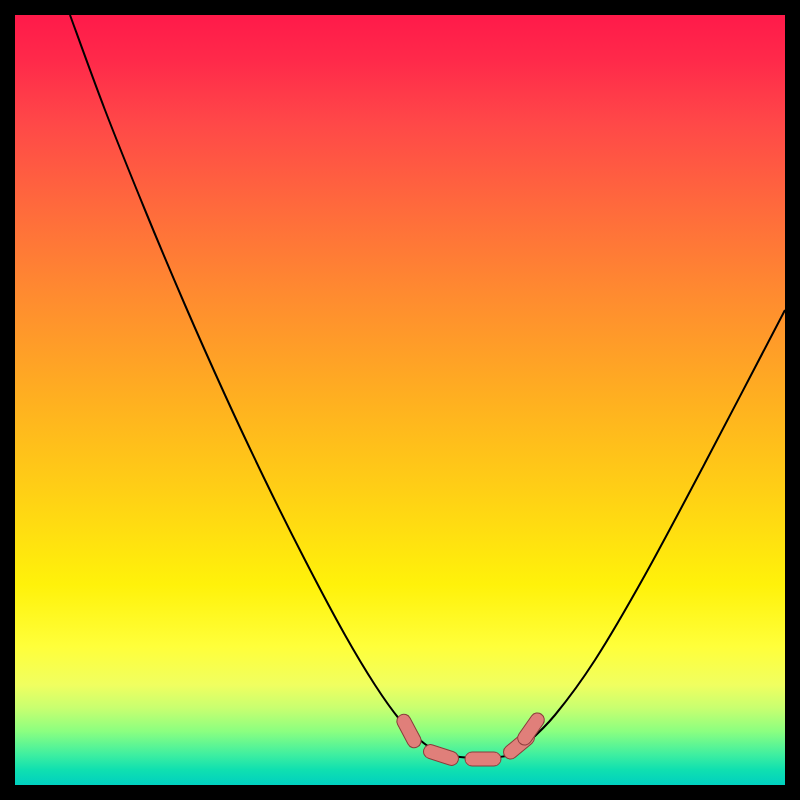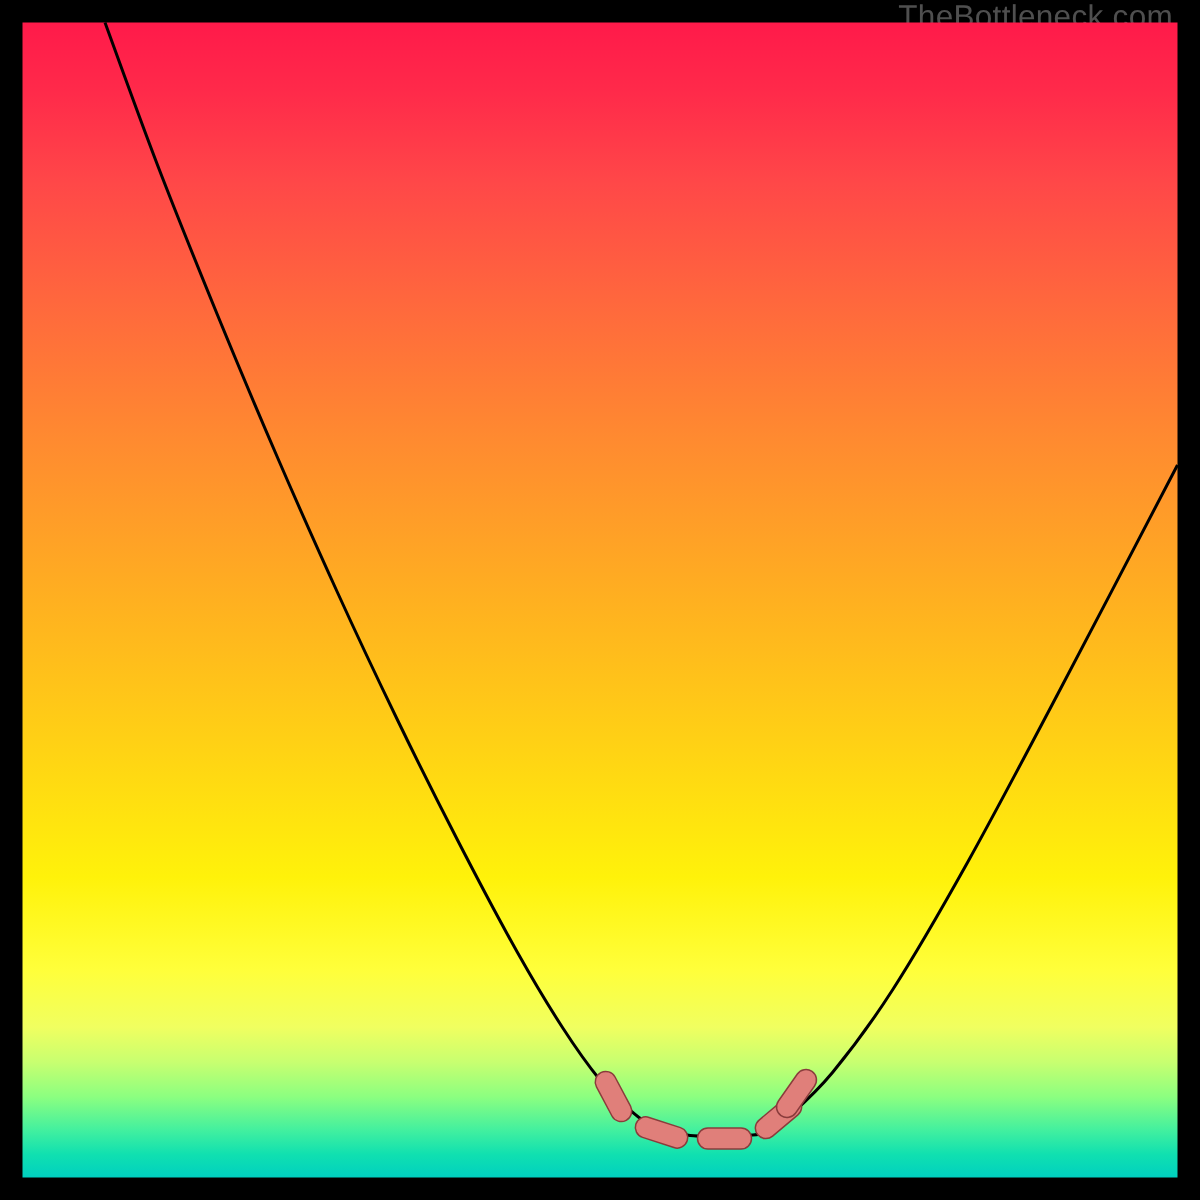--- a/index.html
+++ b/index.html
@@ -58,21 +58,20 @@
     width: 770px;
     height: 770px;
     overflow: visible;
   }
 </style>
 </head>
 <body>
 
 <div class="frame">
 
-  <div class="watermark">TheBottleneck.com</div>
 
   <div class="plot">
 
     <svg class="curve" viewBox="0 0 770 770" preserveAspectRatio="none">
       <path id="curve-path" fill="none" stroke="#000" stroke-width="2" d="M 55 0 C 60.8 15.8, 77.5 62.5, 90 95 C 102.5 127.5, 116.7 162.5, 130 195 C 143.3 227.5, 156.7 259.2, 170 290 C 183.3 320.8, 196.7 350.8, 210 380 C 223.3 409.2, 236.7 437.5, 250 465 C 263.3 492.5, 276.7 519.2, 290 545 C 303.3 570.8, 318.3 599.2, 330 620 C 341.7 640.8, 350.8 655.8, 360 670 C 369.2 684.2, 377.5 695.8, 385 705 C 392.5 714.2, 399.2 720.0, 405 725 C 410.8 730.0, 413.3 732.2, 420 735 C 426.7 737.8, 435.0 740.8, 445 742 C 455.0 743.2, 471.7 742.3, 480 742 C 488.3 741.7, 490.0 742.0, 495 740 C 500.0 738.0, 502.5 736.7, 510 730 C 517.5 723.3, 528.3 714.2, 540 700 C 551.7 685.8, 565.0 668.3, 580 645 C 595.0 621.7, 611.7 592.8, 630 560 C 648.3 527.2, 666.7 492.2, 690 448 C 713.3 403.8, 756.7 320.5, 770 295 "></path>
       <g id="caps">
           <rect x="376" y="709" width="36" height="14" rx="7" ry="7" fill="#e07f7a" stroke="#8a3c3c" stroke-width="1" transform="rotate(62 394 716)"></rect>
           <rect x="408" y="733" width="36" height="14" rx="7" ry="7" fill="#e07f7a" stroke="#8a3c3c" stroke-width="1" transform="rotate(18 426 740)"></rect>
           <rect x="450" y="737" width="36" height="14" rx="7" ry="7" fill="#e07f7a" stroke="#8a3c3c" stroke-width="1" transform="rotate(0 468 744)"></rect>
           <rect x="486" y="723" width="36" height="14" rx="7" ry="7" fill="#e07f7a" stroke="#8a3c3c" stroke-width="1" transform="rotate(-40 504 730)"></rect>

